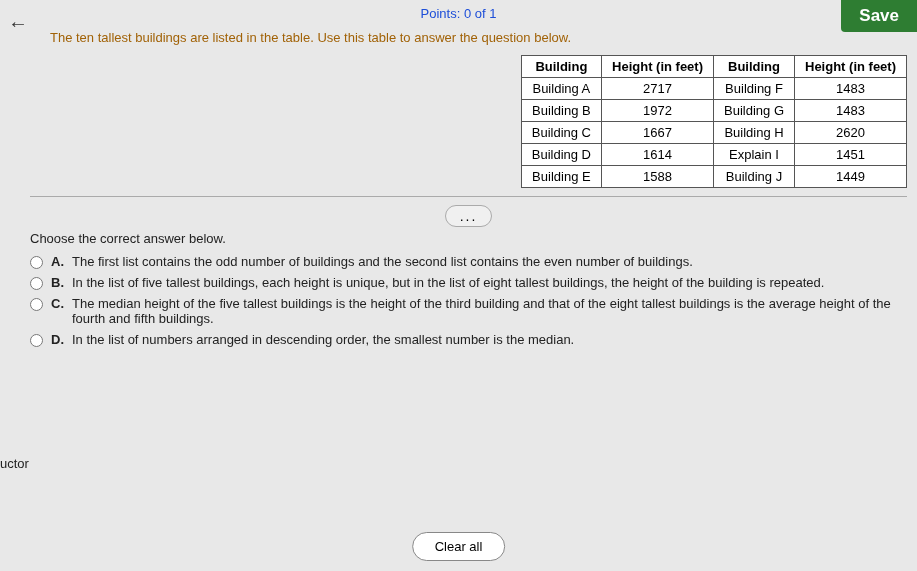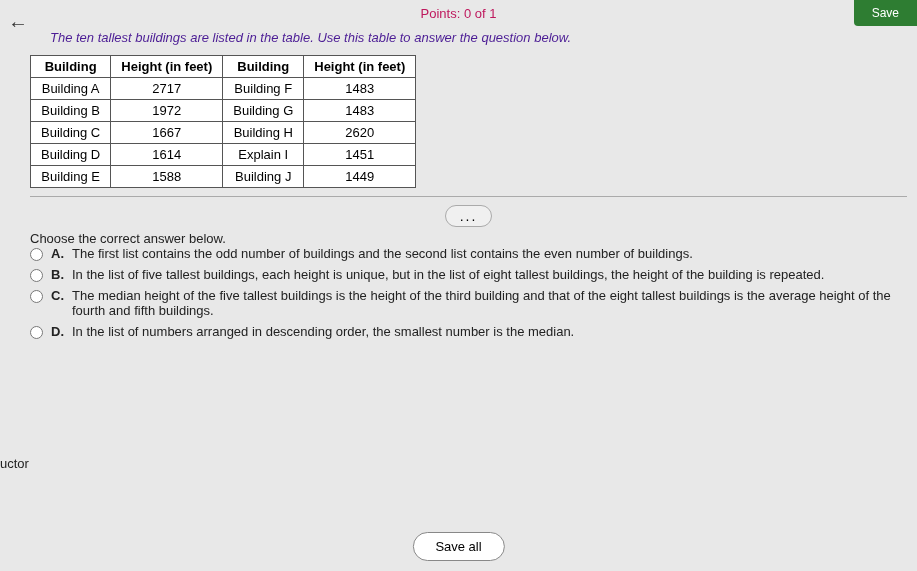--- a/index.html
+++ b/index.html
@@ -12,32 +12,32 @@
       position: relative;
     }
 
     .top-bar {
       position: absolute;
       top: 0;
       right: 0;
       background: #2e7d32;
       color: white;
       padding: 6px 18px;
-      font-size: 12px;
-      font-weight: normal;
+      font-size: 17px;
+      font-weight: bold;
       border-bottom-left-radius: 4px;
     }
 
     .points-bar {
       position: absolute;
       top: 0;
       left: 50%;
       transform: translateX(-50%);
       font-size: 13px;
-      color: #be185d;
+      color: #1d4ed8;
       padding: 6px 0;
     }
 
     .back-arrow {
       position: absolute;
       top: 10px;
       left: 8px;
       font-size: 20px;
       color: #333;
       cursor: pointer;
@@ -46,29 +46,28 @@
     .main-content {
       position: absolute;
       top: 30px;
       left: 30px;
       right: 10px;
       bottom: 20px;
     }
 
     .intro-text {
       font-size: 13px;
-      color: #4c1d95;
+      color: #a16207;
       margin-bottom: 10px;
       margin-left: 20px;
-      font-style: italic;
     }
 
     .table-section {
       display: flex;
-      justify-content: flex-start;
+      justify-content: flex-end;
       margin-bottom: 6px;
     }
 
     table {
       border-collapse: collapse;
       font-size: 13px;
       background: white;
     }
 
     table th, table td {
@@ -108,21 +107,21 @@
       border-radius: 12px;
       padding: 2px 14px;
       font-size: 14px;
       cursor: pointer;
       letter-spacing: 2px;
     }
 
     .choose-text {
       font-size: 13px;
       color: #222;
-      margin-bottom: 0;
+      margin-bottom: 8px;
     }
 
     .options {
       display: flex;
       flex-direction: column;
       gap: 6px;
     }
 
     .option-item {
       display: flex;
@@ -265,14 +264,14 @@
       <div class="option-item">
         <input type="radio" name="answer" style="">
         <span class="option-label">D.</span>
         <span>In the list of numbers arranged in descending order, the smallest number is the median.</span>
       </div>
     </div>
 
 </div>
 
 <div class="bottom-buttons">
-  <button class="btn-clear">Save all</button>
+  <button class="btn-clear">Clear all</button>
 </div>
 
 </body></html>

